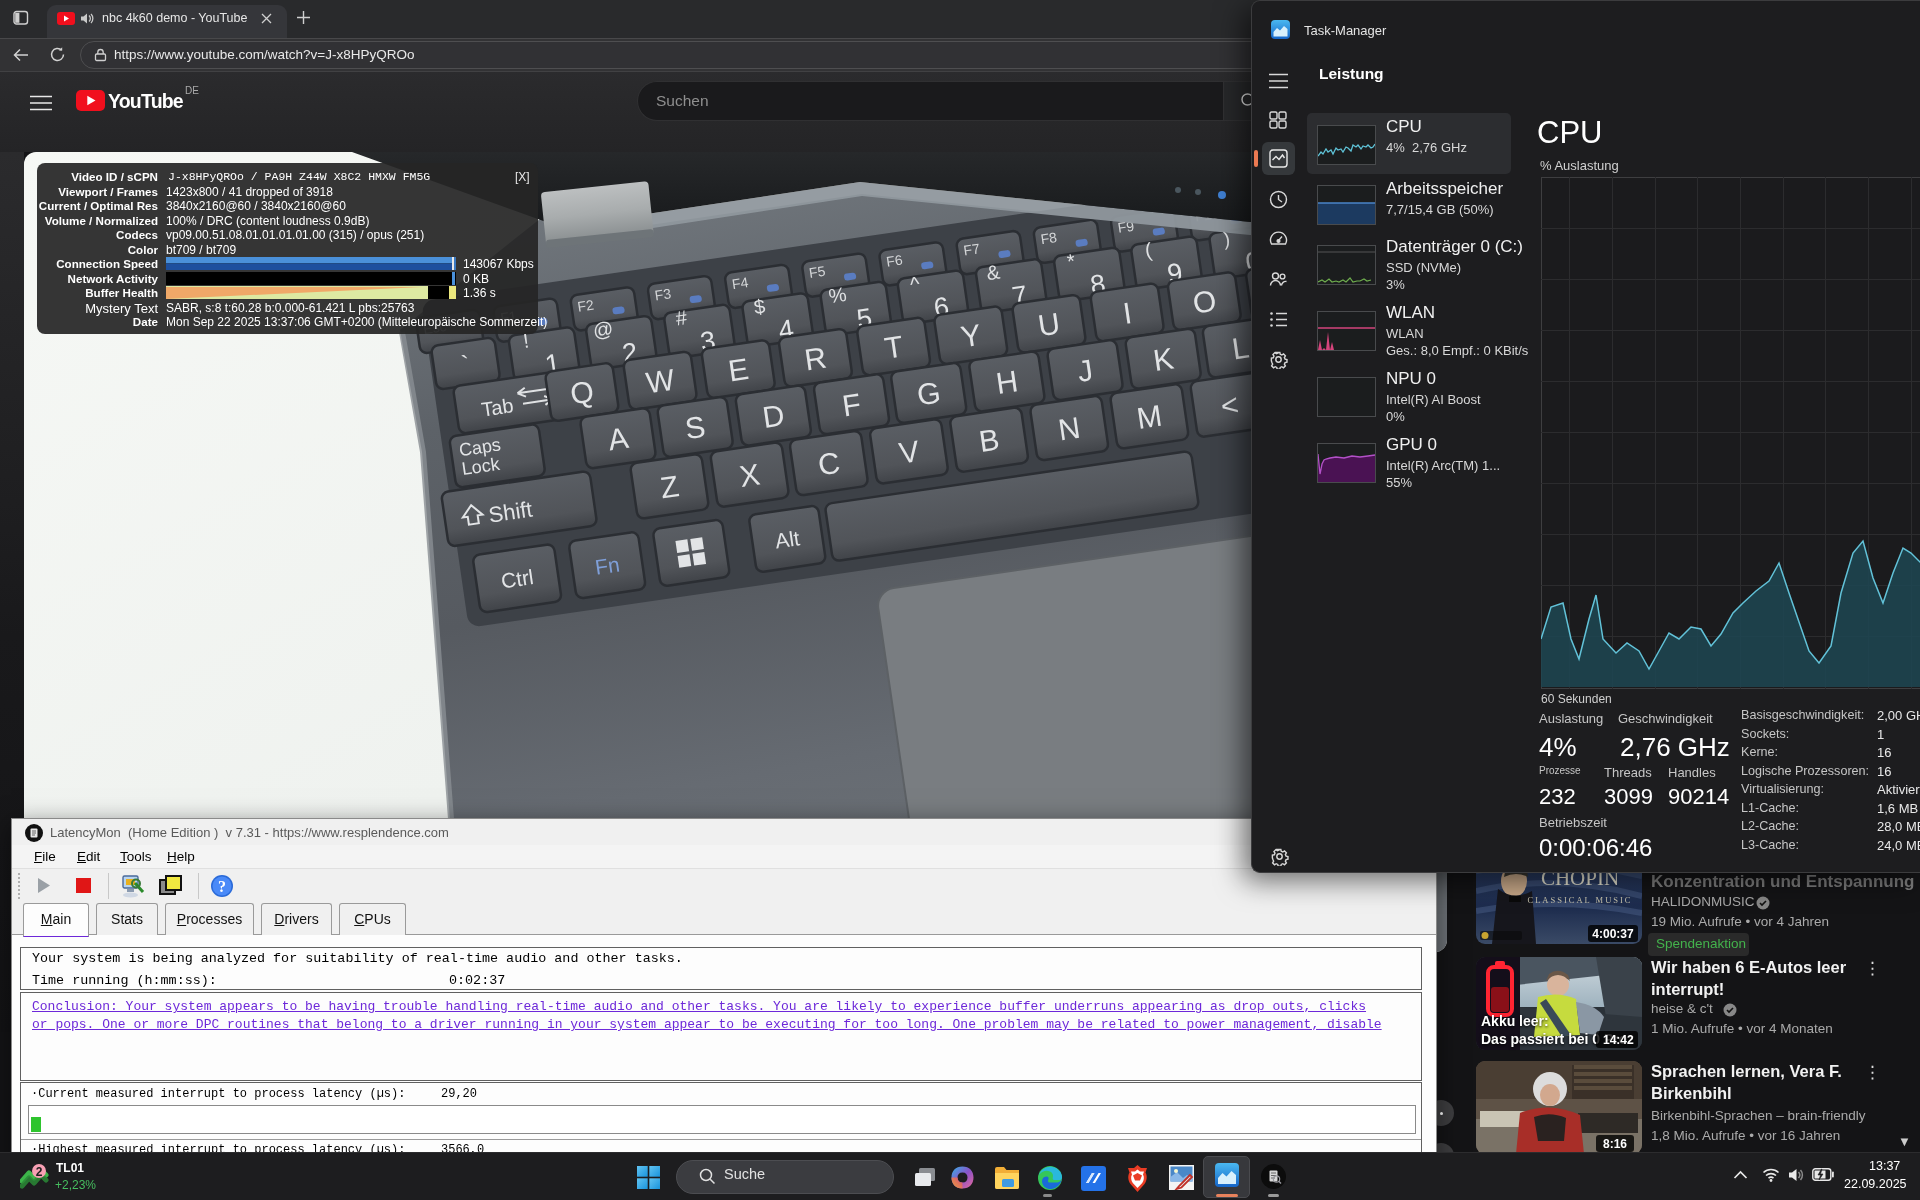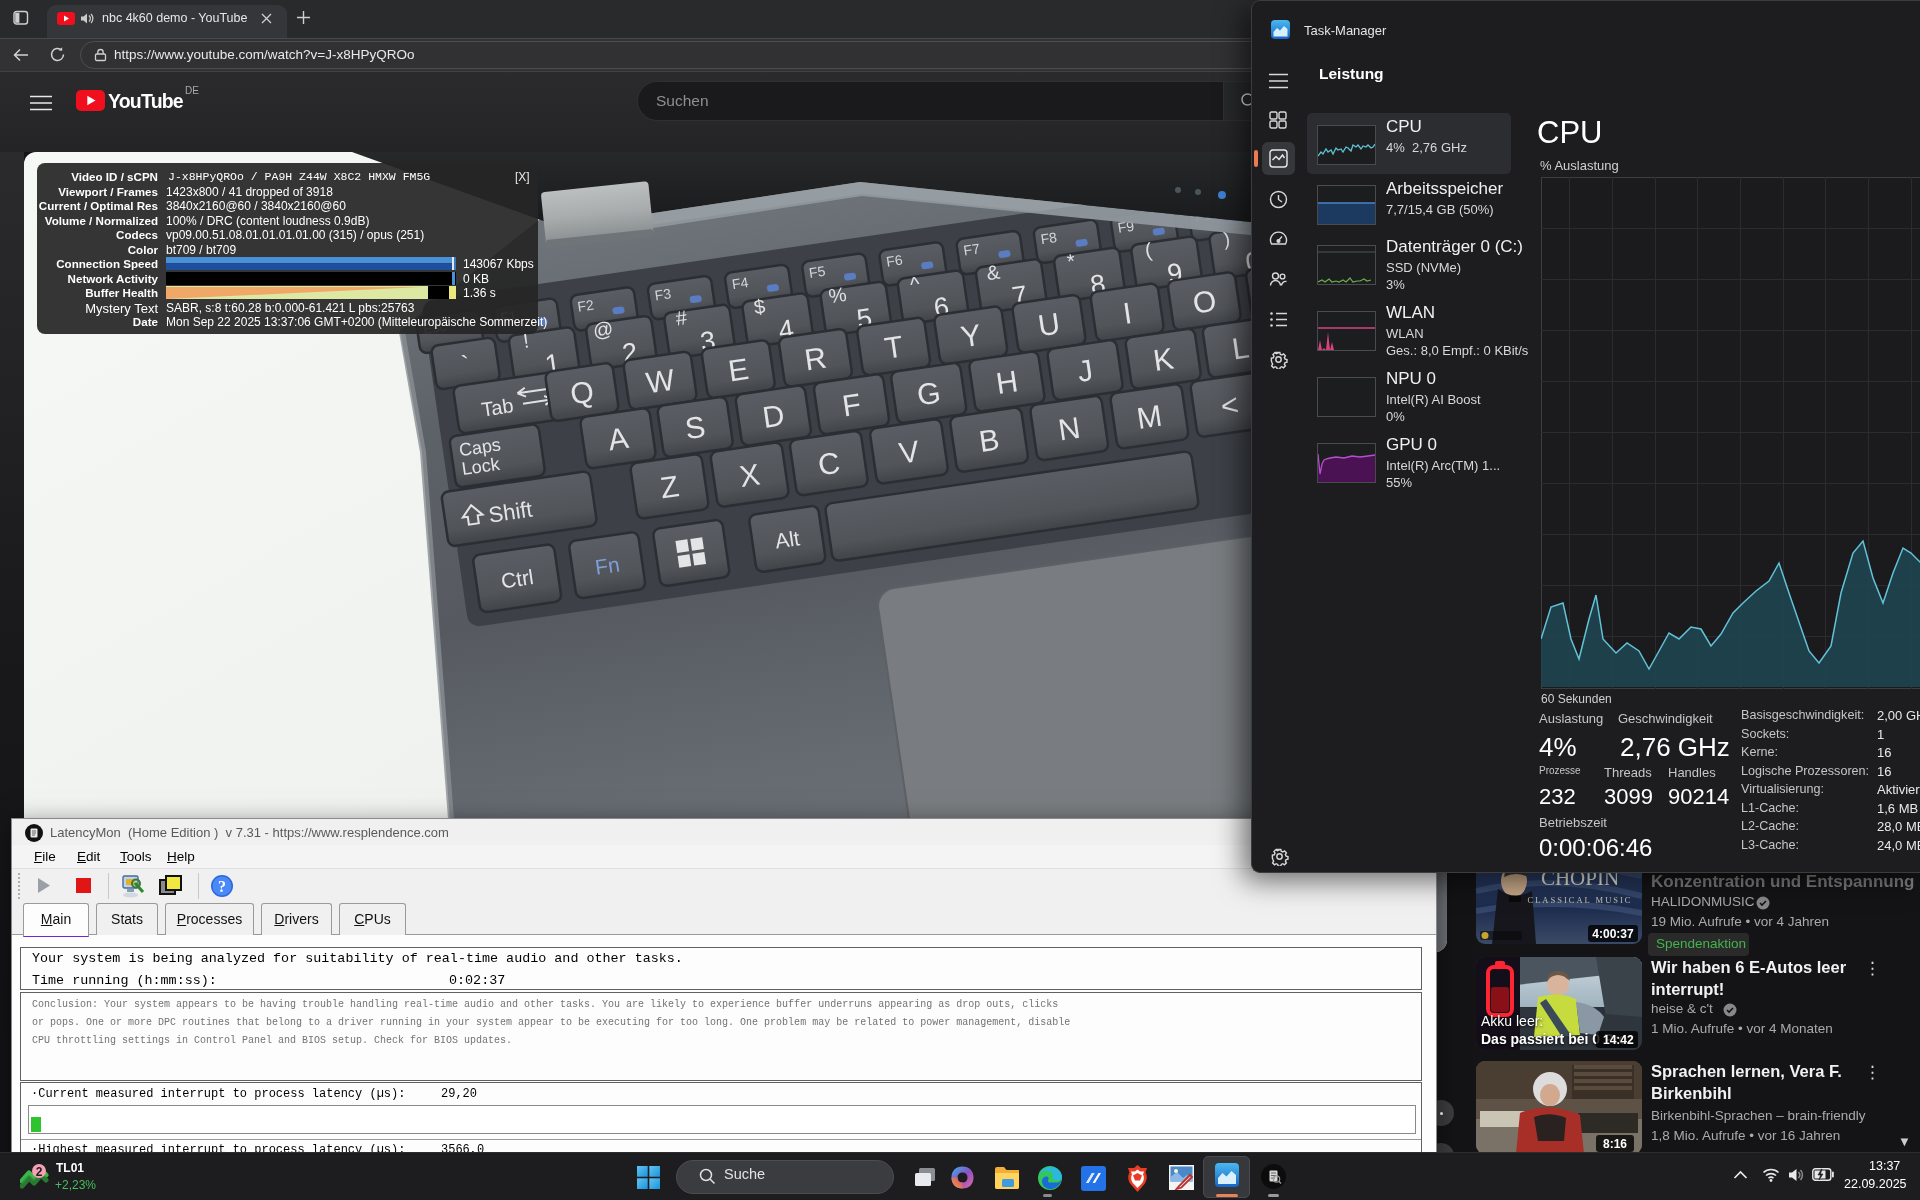--- a/index.html
+++ b/index.html
@@ -21,21 +21,21 @@
 #ytsearch { left:637px; top:9px; width:586px; height:40px; background:#1a1a1c; border:1px solid #303032; border-radius:20px 0 0 20px; border-right:none; }
 #ytsearchbtn { left:1223px; top:9px; width:60px; height:40px; background:#27282a; border:1px solid #303032; }
 
 
 #latmon { left:11px; top:818px; width:1426px; height:360px; background:#f0f0f0; border:1px solid #8a8a8a; box-shadow:0 6px 24px rgba(0,0,0,.5); font-family:"Liberation Sans",sans-serif; }
 #lmtabline { position:absolute; left:0; top:115px; width:1424px; height:1px; background:#9a9a9a; }
 .lmtab { position:absolute; top:84px; height:32px; background:#f0f0f0; border:1px solid #9a9a9a; border-bottom:none; border-radius:3px 3px 0 0; font-size:14px; color:#111; text-align:center; padding-top:7px; }
 .lmbox { position:absolute; left:8px; width:1402px; background:#fdfdfd; border:1px solid #606060; }
 .mono { font-family:"Liberation Mono",monospace; font-size:13.4px; color:#000; }
 .mono2 { font-family:"Liberation Mono",monospace; font-size:12px; color:#000; }
-.monored { font-family:"Liberation Mono",monospace; font-size:10px; color:#737373; }
+.monored { font-family:"Liberation Mono",monospace; font-size:13px; color:#6d28d9;text-decoration:underline; }
 
 
 #taskman { left:1251px; top:0; width:669px; height:873px; background:#1d1d1f; border:1px solid #3c3c3e; border-right:none; border-radius:9px 0 0 9px; box-shadow:-8px 8px 28px rgba(0,0,0,.55); }
 .tmicon { position:absolute; color:#d8d8d8; }
 .tmthumb { position:absolute; left:65px; width:59px; height:40px; background:#1b1d1e; border:1px solid #494b4d; }
 
 
 #taskbar { left:0; top:1152px; width:1920px; height:48px; background:#1d1d1f; border-top:1px solid #2c2c2e; }
 </style>
 </head>
@@ -501,21 +501,21 @@
     <rect x="0" width="44" height="93" fill="#140e1a"></rect>
     <rect x="12" y="10" width="24" height="48" rx="6" fill="none" stroke="#ff2432" stroke-width="4"></rect>
     <rect x="19" y="4" width="10" height="6" rx="2" fill="#ff2432"></rect>
     <rect x="15" y="30" width="18" height="25" rx="3" fill="#8a1018"></rect>
     <circle cx="82" cy="28" r="11" fill="#d9b49c"></circle>
     <path d="M70 24 Q82 12 94 24 L92 18 Q82 10 73 17 Z" fill="#6a5748"></path>
     <path d="M62 40 Q82 34 100 42 L104 78 L58 80 Z" fill="#c6db3e"></path>
     <path d="M70 42 L95 78 L86 80 L64 46 Z" fill="#3a4a58"></path>
     <path d="M100 45 Q120 48 128 60 L122 78 104 76 Z" fill="#8a97a4"></path>
     </svg>
-  <div class="t" style="left:1481px;top:941px;font-size:14px;font-weight:normal;color:#fff;text-shadow:0 1px 3px #000">Akku leer:</div>
+  <div class="t" style="left:1481px;top:941px;font-size:14px;font-weight:bold;color:#fff;text-shadow:0 1px 3px #000">Akku leer:</div>
   <div class="t" style="left:1481px;top:959px;font-size:14px;font-weight:bold;color:#fff;text-shadow:0 1px 3px #000">Das passiert bei 0 Proz</div>
   <div class="abs" style="left:1596px;top:959px;width:42px;height:17px;background:rgba(0,0,0,0.8);border-radius:3px"></div>
   <div class="t" style="left:1603px;top:961px;font-size:12px;font-weight:bold;color:#fff">14:42</div>
   <div class="t" style="left:1651px;top:886px;font-size:16.5px;font-weight:bold;color:#f1f1f1">Wir haben 6 E-Autos leer</div>
   <div class="t" style="left:1651px;top:908px;font-size:16.5px;font-weight:bold;color:#f1f1f1">interrupt!</div>
   <div class="t" style="left:1651px;top:929px;font-size:13.5px;color:#aaa">heise &amp; c't</div>
   <svg class="abs" style="left:1723px;top:931px" width="14" height="14" viewBox="0 0 14 14">
         <circle cx="7" cy="7" r="6.5" fill="#888"></circle>
         <path d="M4 7l2 2 4-4" stroke="#111" stroke-width="1.6" fill="none"></path>
       </svg>
@@ -597,21 +597,20 @@
   <div class="lmtab" style="left:327px;width:67px"><u>C</u>PUs</div>
   <div class="abs" style="left:0px;top:116px;width:1424px;height:242px;background:#fdfdfd"></div>
   <div class="lmbox" style="top:128px;height:43px">
     <div class="t mono" style="left:11px;top:3px">Your system is being analyzed for suitability of real-time audio and other tasks.</div>
     <div class="t mono" style="left:11px;top:25px">Time running (h:mm:ss):</div>
     <div class="t mono" style="left:428px;top:25px">0:02:37</div>
   </div>
   <div class="lmbox" style="top:173px;height:89px">
     <div class="t monored" style="left:11px;top:6px">Conclusion: Your system appears to be having trouble handling real-time audio and other tasks. You are likely to experience buffer underruns appearing as drop outs, clicks</div>
     <div class="t monored" style="left:11px;top:24px">or pops. One or more DPC routines that belong to a driver running in your system appear to be executing for too long. One problem may be related to power management, disable</div>
-    <div class="t monored" style="left:11px;top:42px">CPU throttling settings in Control Panel and BIOS setup. Check for BIOS updates.</div>
   </div>
   <div class="lmbox" style="top:263px;height:95px">
     <div class="t mono2" style="left:10px;top:4px">·Current measured interrupt to process latency (µs):</div>
     <div class="t mono2" style="left:420px;top:4px">29,20</div>
     <div class="abs" style="left:7px;top:22px;width:1388px;height:29px;background:#fff;border:1px solid #8a8a8a"></div>
     <div class="abs" style="left:10px;top:34px;width:10px;height:15px;background:#2ec42e"></div>
     <div class="abs" style="left:0px;top:56px;width:1400px;height:1px;background:#9a9a9a"></div>
     <div class="t mono2" style="left:10px;top:60px">·Highest measured interrupt to process latency (µs):</div>
     <div class="t mono2" style="left:420px;top:60px">3566,0</div>
   </div>

